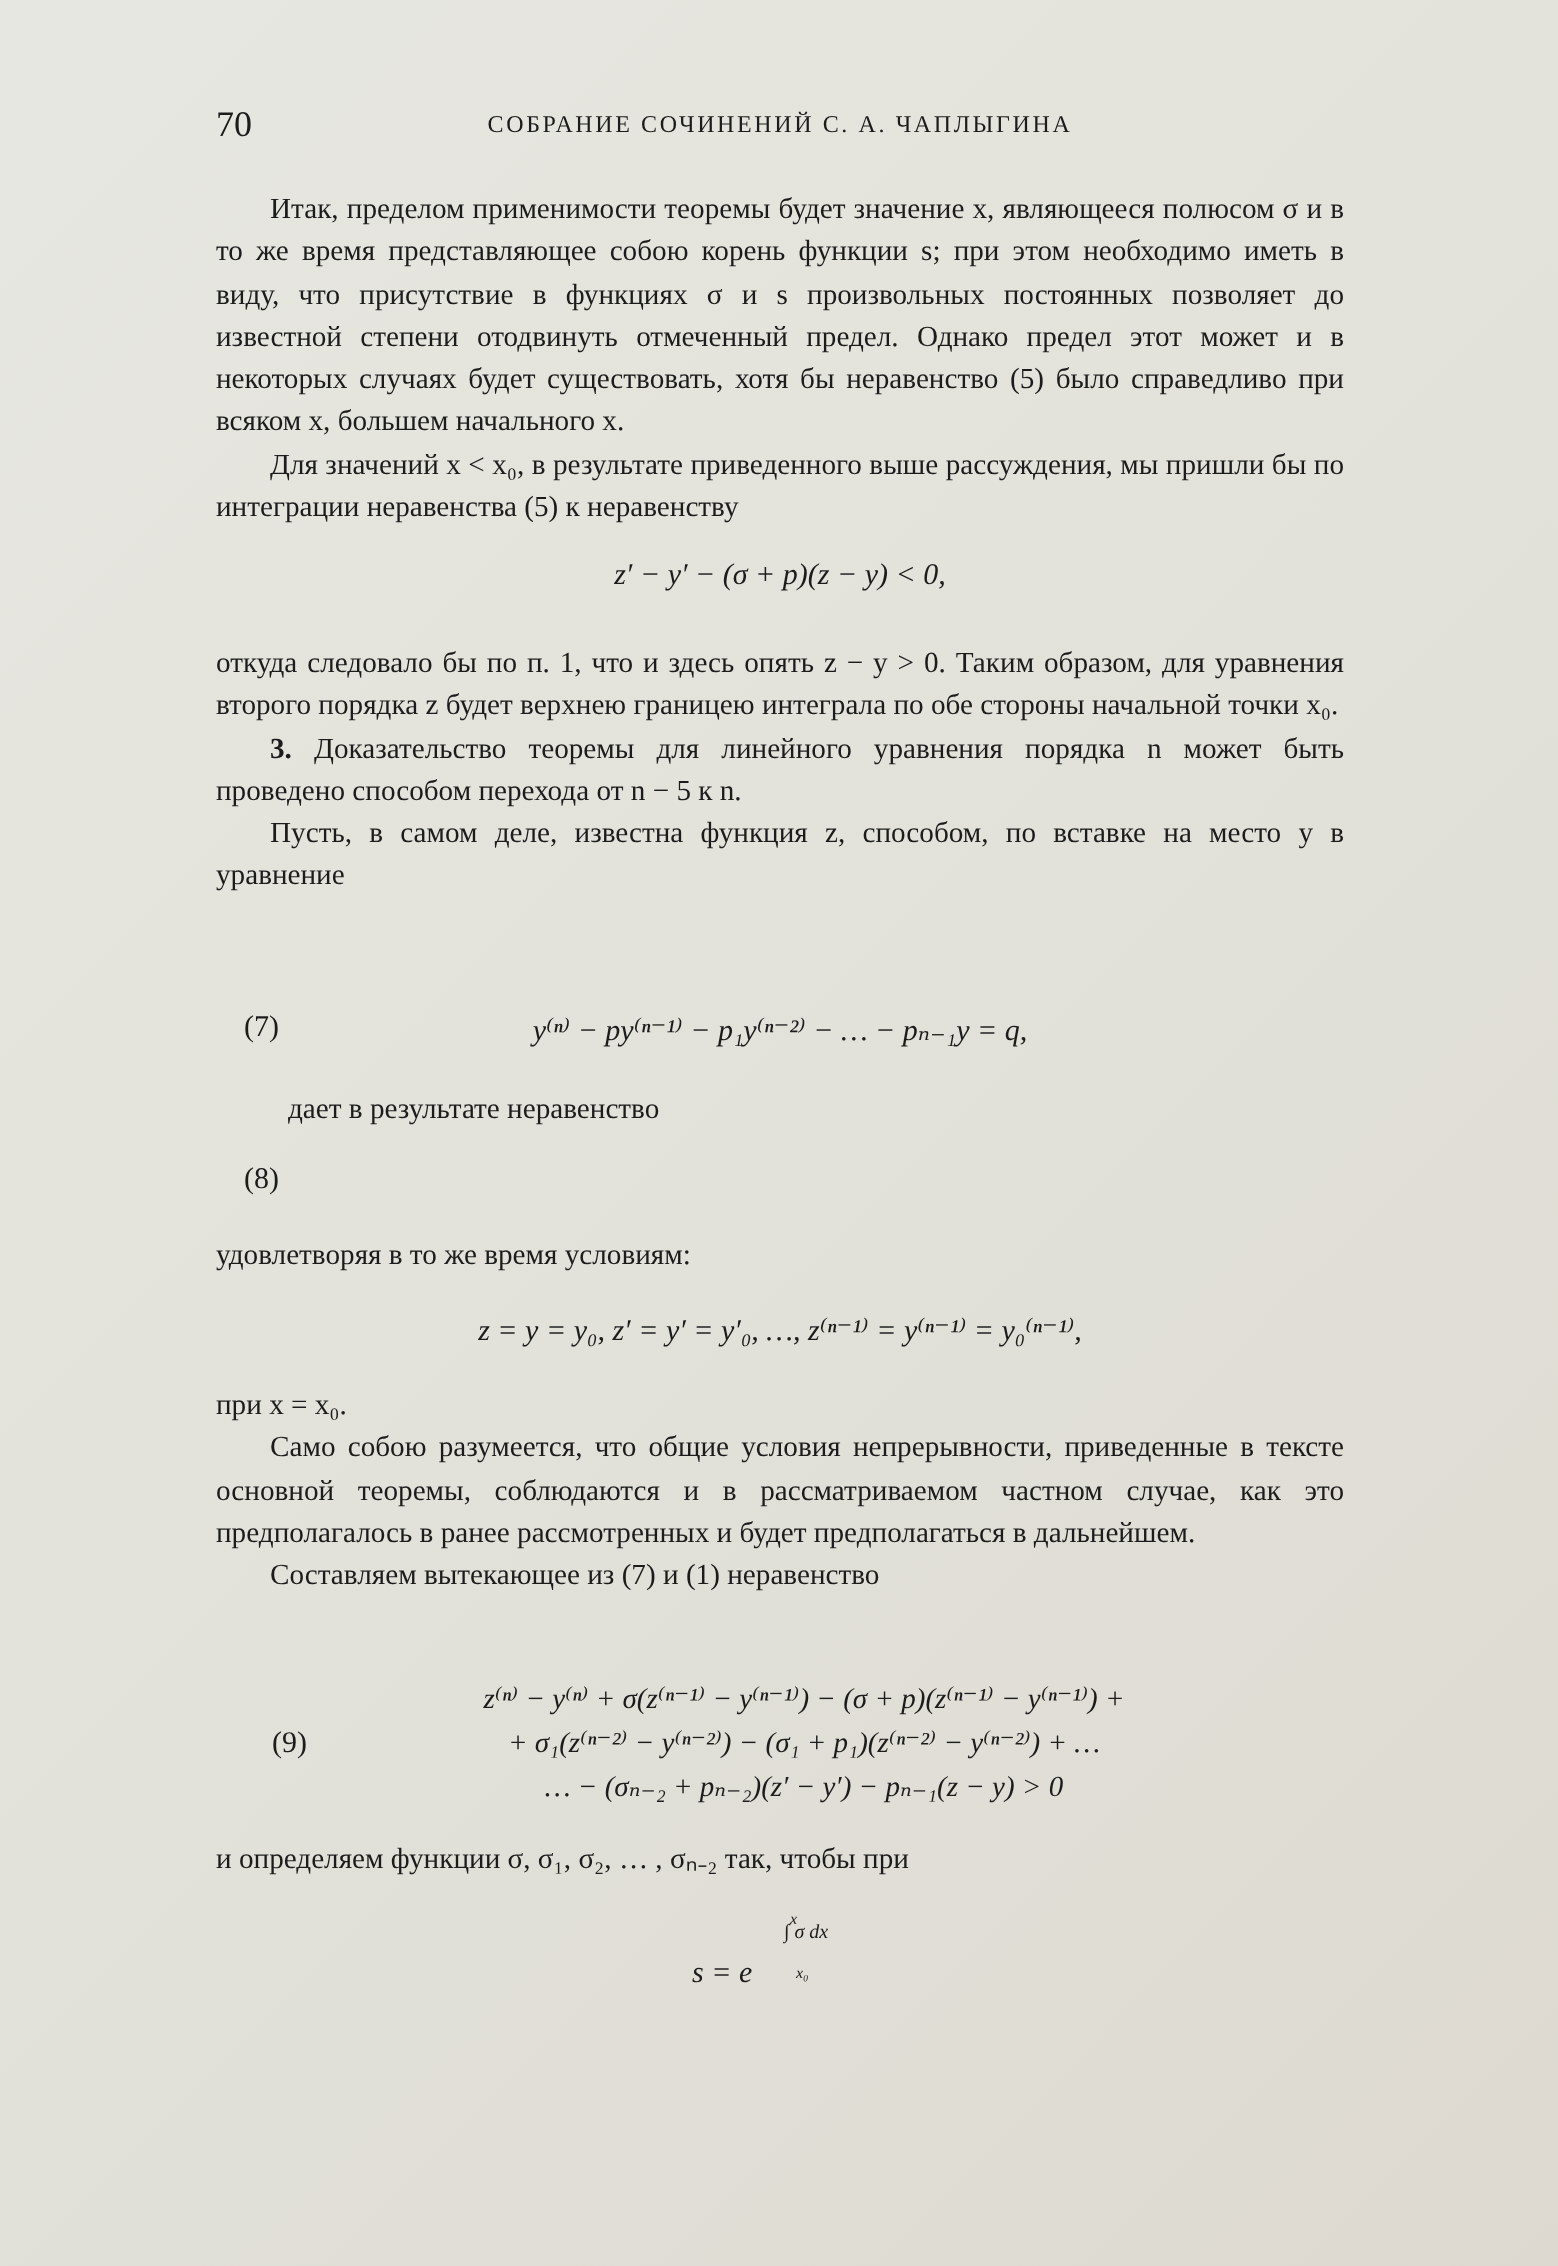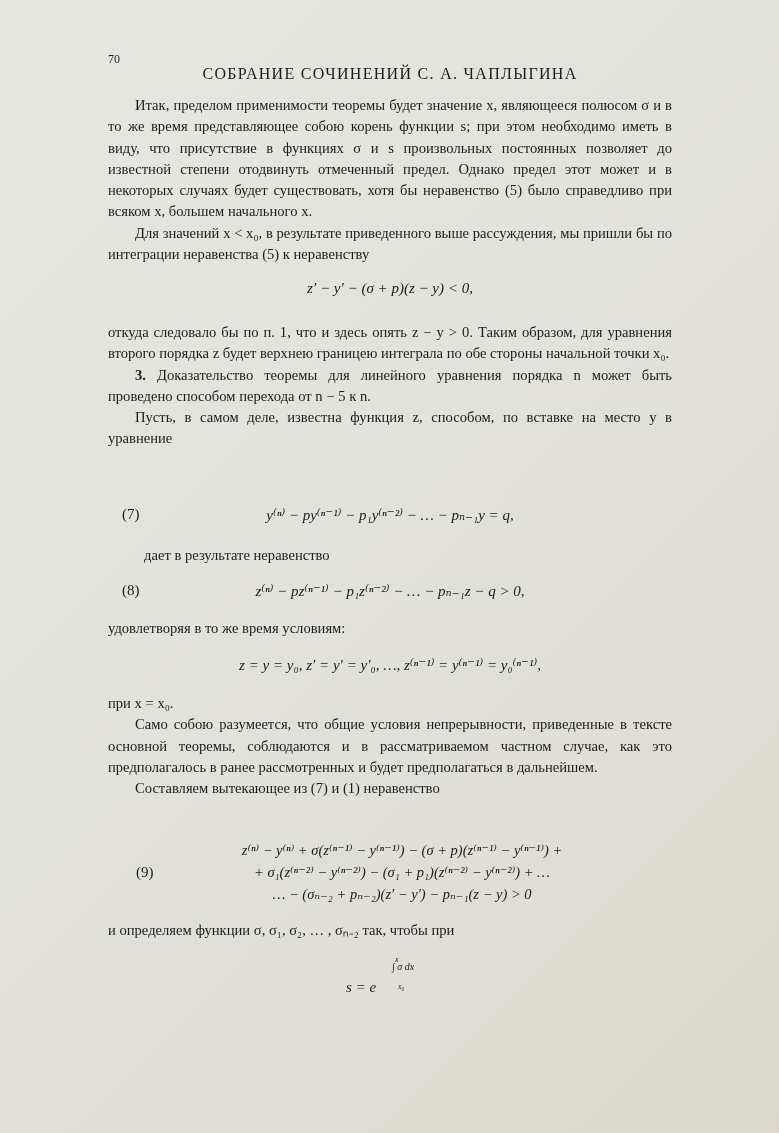--- a/index.html
+++ b/index.html
@@ -5,22 +5,22 @@
   html, body { margin: 0; padding: 0; }
   body {
     width: 779px; height: 1133px; overflow: hidden;
     background: linear-gradient(135deg, #e6e7e0 0%, #e2e2da 50%, #ddd9d0 100%);
     font-family: "Liberation Serif", "DejaVu Serif", serif;
     color: #1c1c1c;
     position: relative;
   }
   .page { position: absolute; left: 0; top: 0; width: 779px; height: 1133px; }
   .header { position: absolute; top: 52px; left: 108px; width: 564px; height: 24px; }
-  .page-num { position: absolute; left: 0; top: 0; font-size: 12px; }
-  .running-title { position: absolute; left: 0; right: 0; top: 3px; text-align: center; font-size: 16px; letter-spacing: 1.3px; font-variant: small-caps; margin-top: 10px; }
+  .page-num { position: absolute; left: 0; top: 0; font-size: 18px; }
+  .running-title { position: absolute; left: 0; right: 0; top: 3px; text-align: center; font-size: 12px; letter-spacing: 1.3px; font-variant: small-caps; }
   .text { position: absolute; left: 108px; width: 564px; font-size: 14.6px; line-height: 21.3px; text-align: justify; font-family: Liberation Serif, serif; }
   .para { text-indent: 27px; margin: 0; }
   .noindent { text-indent: 0; margin: 0; }
   .bold { font-weight: bold; }
   .eq { position: absolute; left: 108px; width: 564px; font-size: 15px; font-style: italic; text-align: center; white-space: nowrap; }
   .eq-label { position: absolute; font-style: normal; font-size: 15px; }
   .eq9 { position: absolute; left: 108px; width: 564px; font-size: 14.5px; font-style: italic; white-space: nowrap; }
   .eq9 .line { position: absolute; left: 12px; width: 564px; text-align: center; }
 </style>
 </head>
@@ -53,21 +53,20 @@
     <span class="eq-label" style="left:14px;">(7)</span>
     <span>y⁽ⁿ⁾ − py⁽ⁿ⁻¹⁾ − p₁y⁽ⁿ⁻²⁾ − … − pₙ₋₁y = q,</span>
   </div>
 
   <div class="text" style="top:545px;margin-left:36px;">
     <p class="noindent">дает в результате неравенство</p>
   </div>
 
   <div class="eq" style="top:582px;">
     <span class="eq-label" style="left:14px;">(8)</span>
-    <span>z⁽ⁿ⁾ − pz⁽ⁿ⁻¹⁾ − p₁z⁽ⁿ⁻²⁾ − … − pₙ₋₁z − q &gt; 0,</span>
   </div>
 
   <div class="text" style="top:618px;">
     <p class="noindent">удовлетворяя в то же время условиям:</p>
   </div>
 
   <div class="eq" style="top:656px;">z = y = y₀,   z′ = y′ = y′₀, …, z⁽ⁿ⁻¹⁾ = y⁽ⁿ⁻¹⁾ = y₀⁽ⁿ⁻¹⁾,</div>
 
   <div class="text" style="top:693px;">
     <p class="noindent">при x = x₀.</p>

